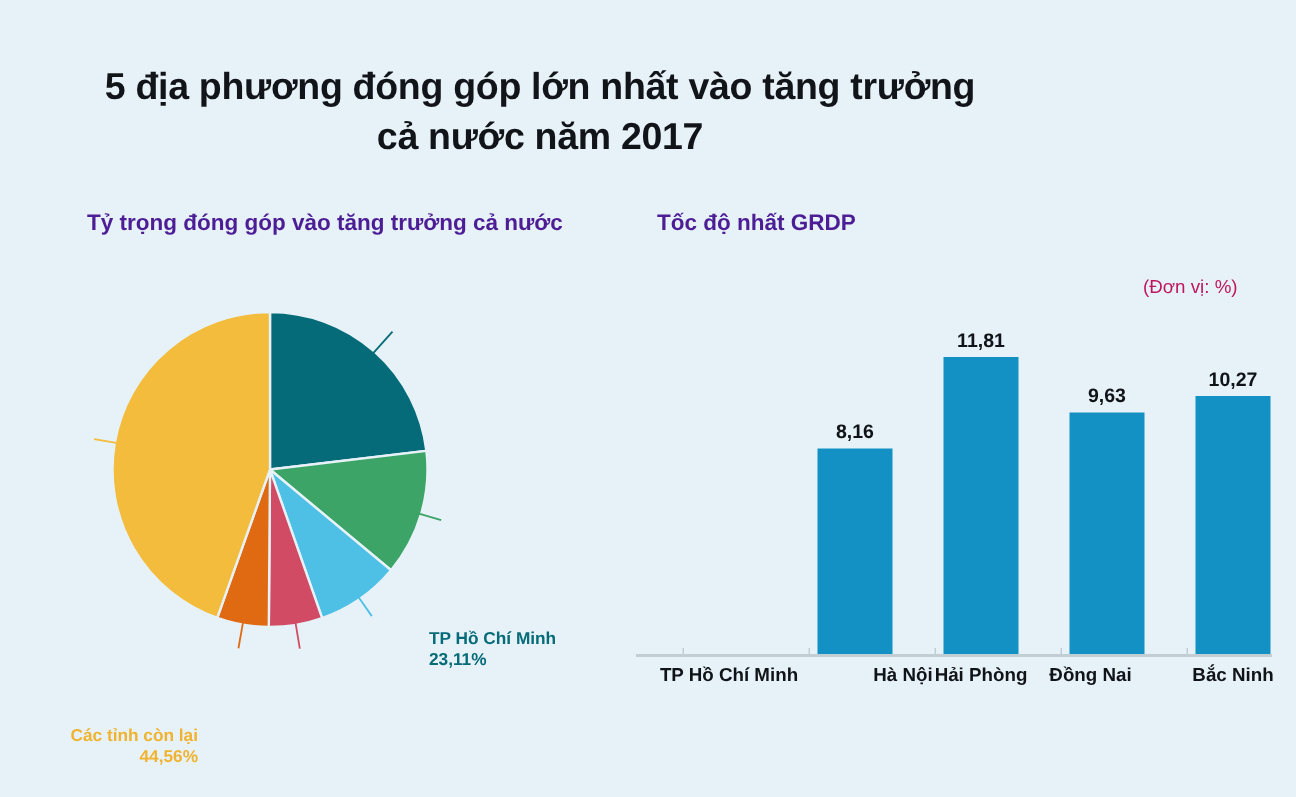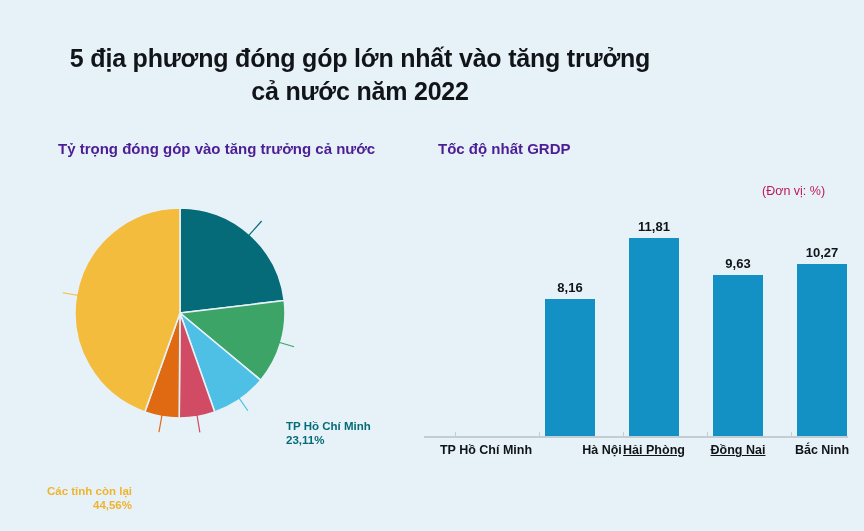--- a/index.html
+++ b/index.html
@@ -145,21 +145,21 @@
     white-space: nowrap;
   }
 </style>
 </head>
 <body>
 
 <div id="root">
 
   <div class="title-block">
     <div class="title-line">5 địa phương đóng góp lớn nhất vào tăng trưởng</div>
-    <div class="title-line">cả nước năm 2022</div>
+    <div class="title-line">cả nước năm 2017</div>
   </div>
 
   <div class="sub-head" id="pie-heading">Tỷ trọng đóng góp vào tăng trưởng cả nước</div>
   <div class="sub-head" id="bar-heading">Tốc độ nhất GRDP</div>
   <div class="unit-note">(Đơn vị: %)</div>
 
   <div id="pie-panel">
     <svg id="pie-svg" width="430" height="320" viewBox="0 0 430 320">
       <g id="pie-slices">
           <path d="M 180 128 L 180.00 23.00 A 105 105 0 0 1 284.26 115.56 Z" fill="#056b78" stroke="#e7f2f8" stroke-width="1.6"></path>
@@ -214,19 +214,19 @@
     <div id="axis-ticks">
         <div class="axis-tick" style="left: 31px;"></div>
         <div class="axis-tick" style="left: 115px;"></div>
         <div class="axis-tick" style="left: 199px;"></div>
         <div class="axis-tick" style="left: 283px;"></div>
         <div class="axis-tick" style="left: 367px;"></div>
       </div>
     <div id="cat-labels">
         <div class="bar-cat" style="left: 7px;">TP Hồ Chí Minh</div>
         <div class="bar-cat" style="left: 91px; padding-left: 32px;">Hà Nội</div>
-        <div class="bar-cat" style="left: 175px; text-decoration: underline;">Hải Phòng</div>
-        <div class="bar-cat" style="left: 259px; text-decoration: underline;">Đồng Nai</div>
+        <div class="bar-cat" style="left: 175px;">Hải Phòng</div>
+        <div class="bar-cat" style="left: 248px;">Đồng Nai</div>
         <div class="bar-cat" style="left: 343px;">Bắc Ninh</div>
       </div>
   </div>
 
 </div>
 
 </body></html>

